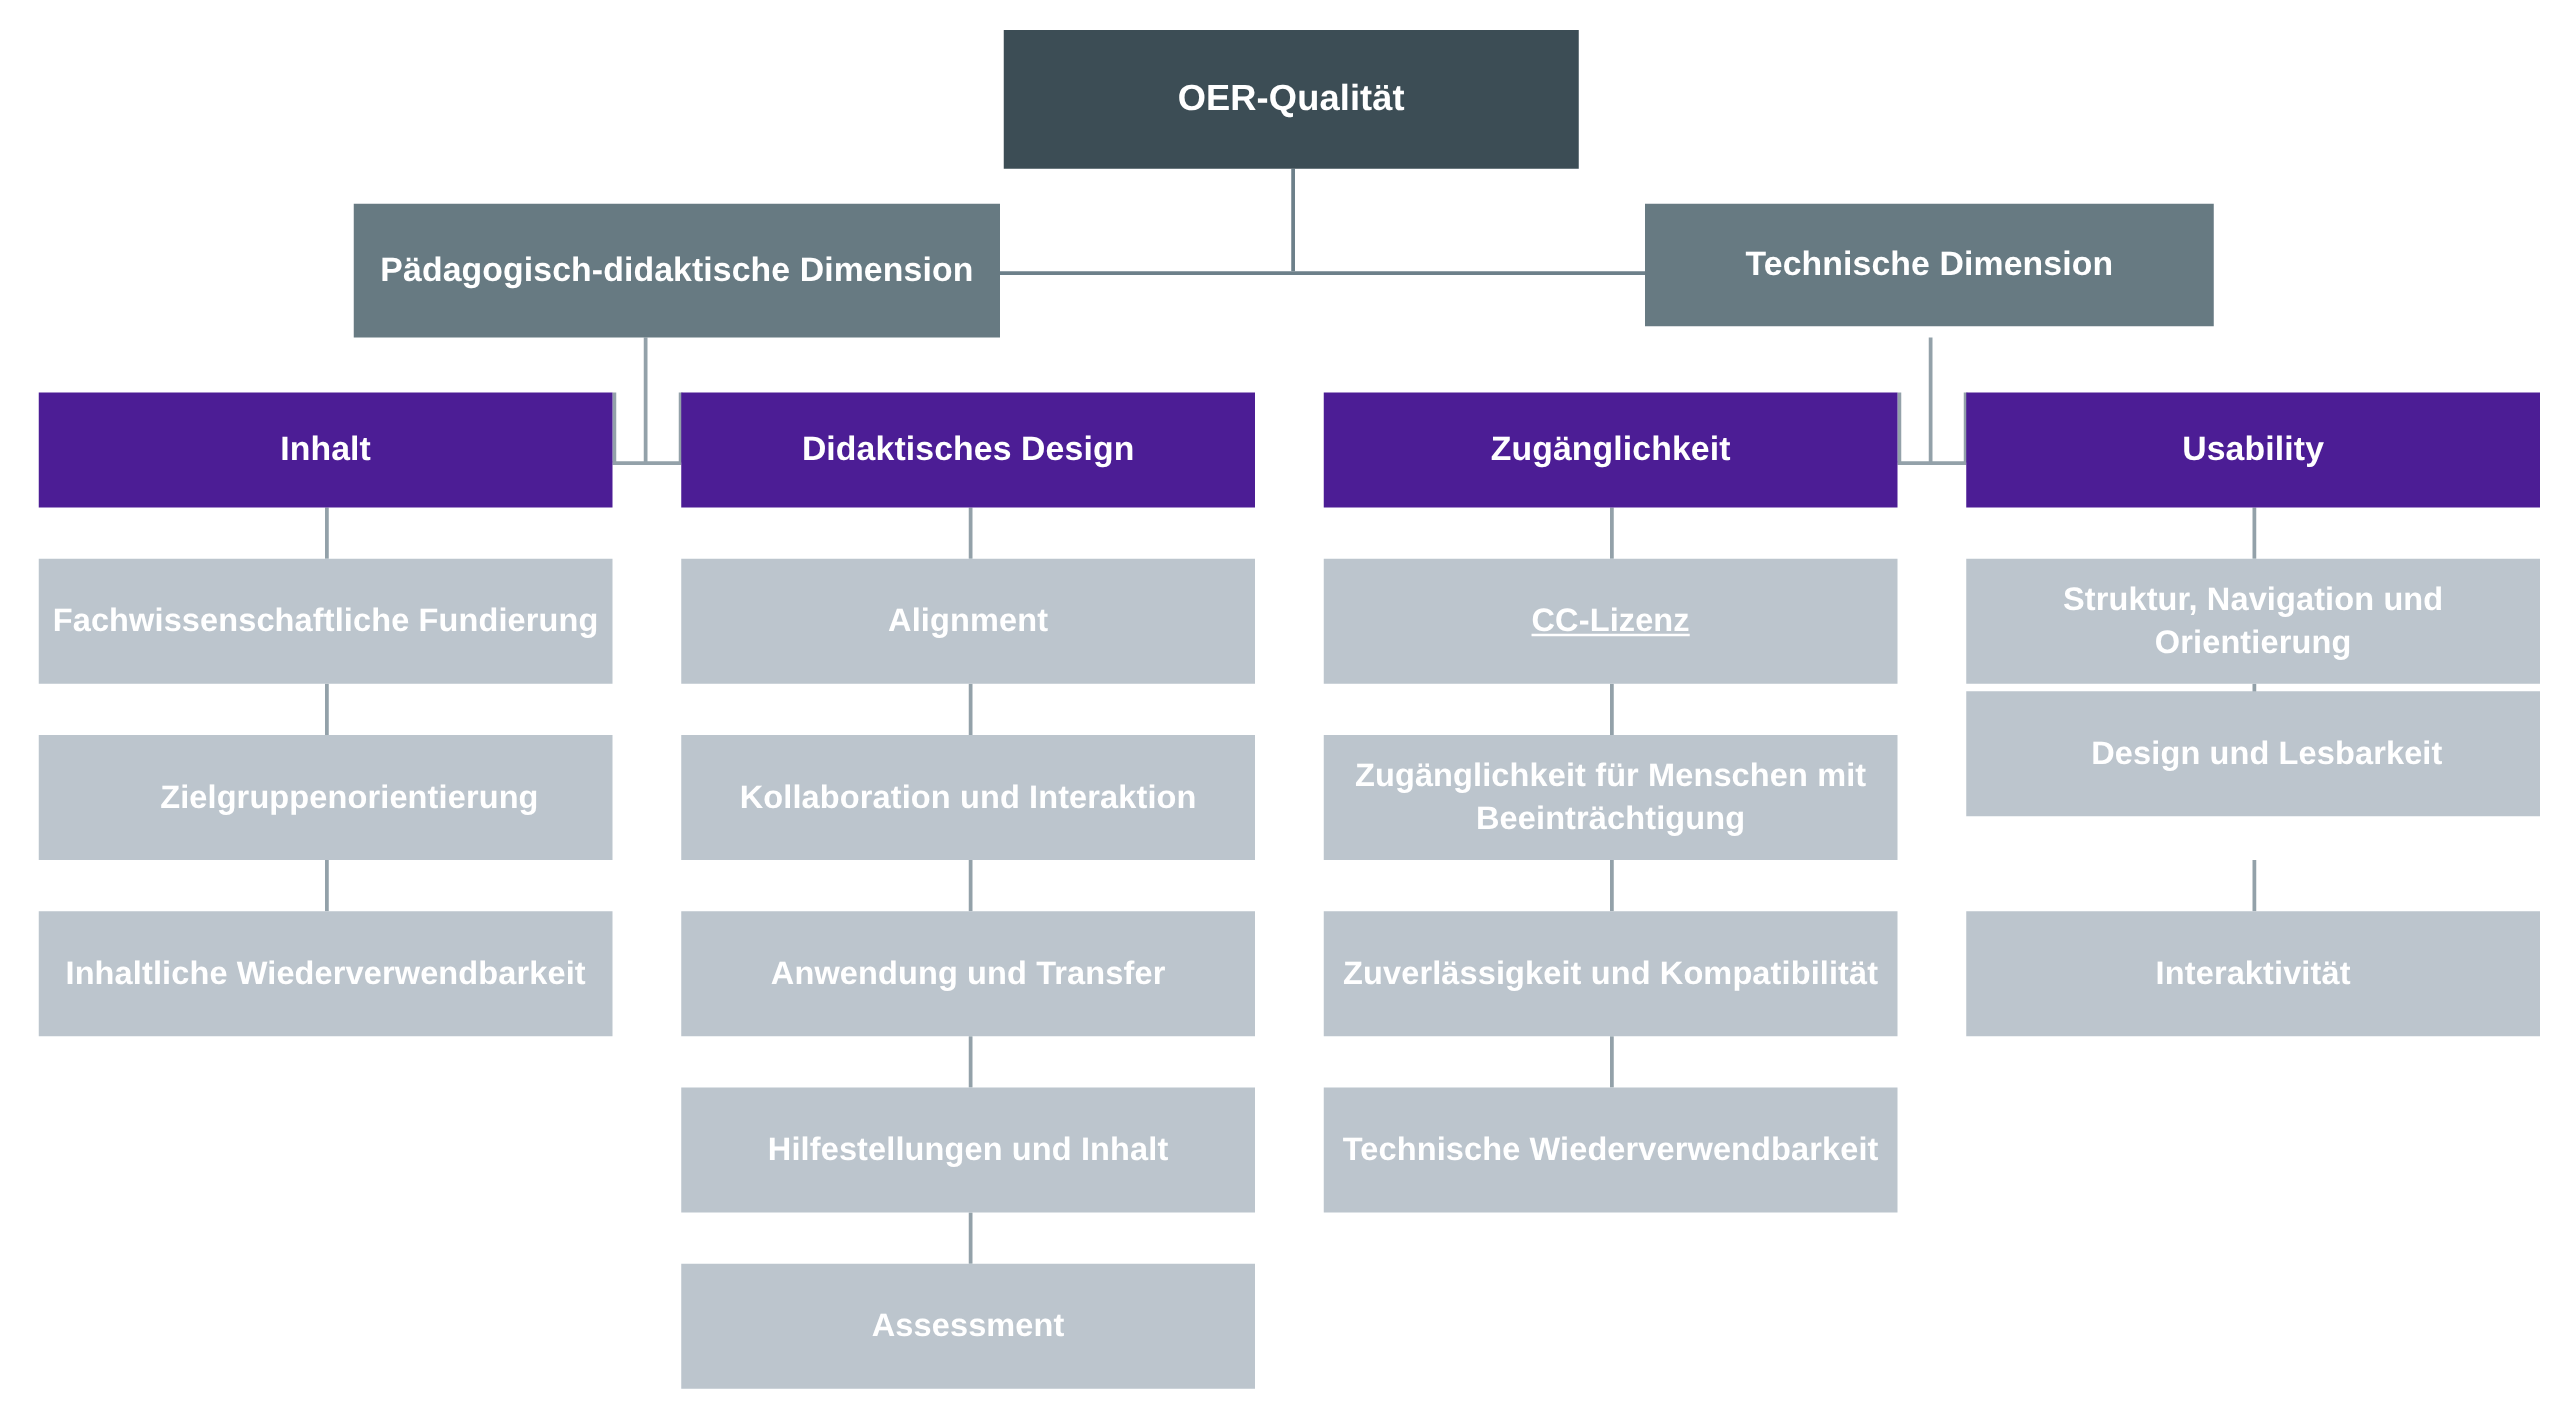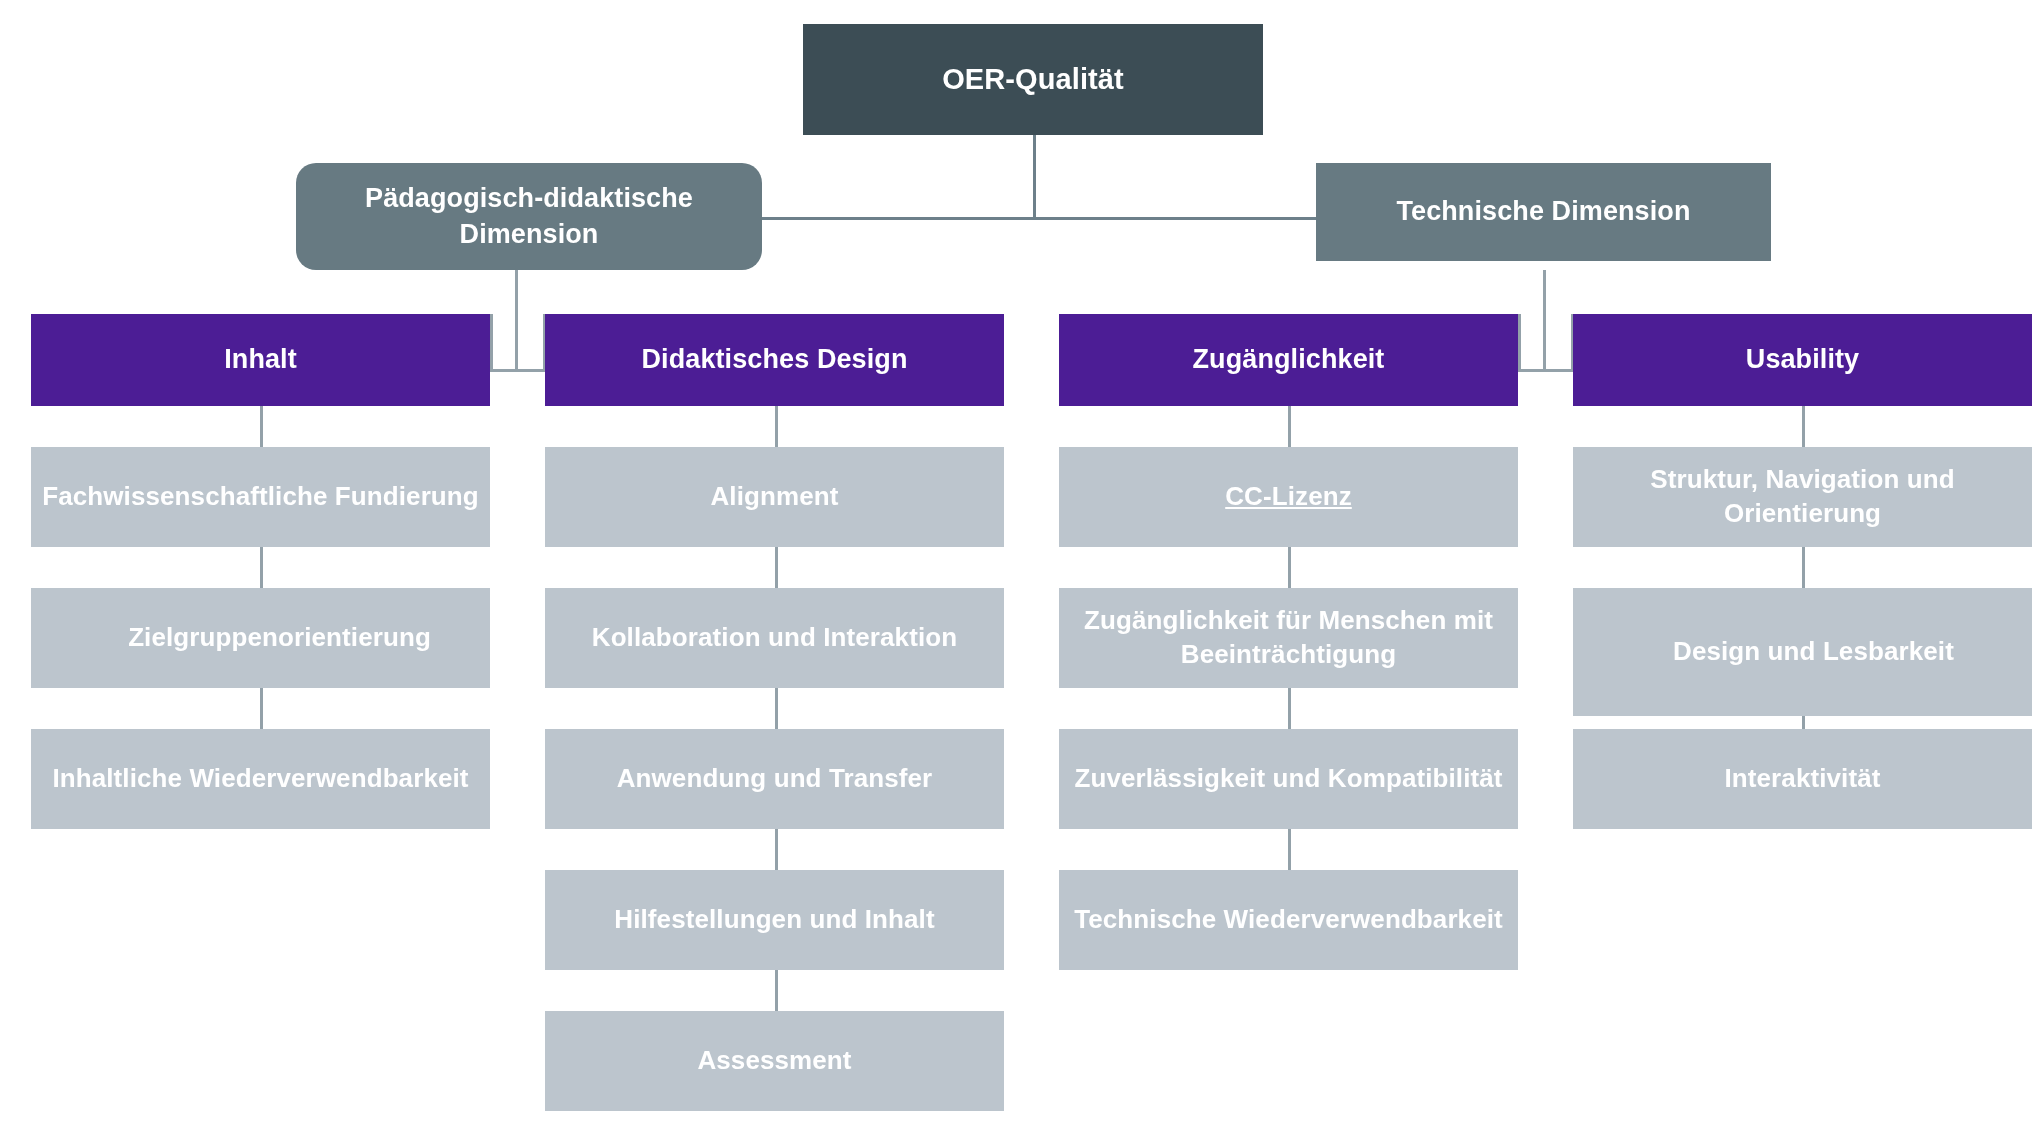--- a/index.html
+++ b/index.html
@@ -81,21 +81,21 @@
   <div class="connector v" style="left:1288px; top:547px; height:41px;"></div>
   <div class="connector v" style="left:1288px; top:688px; height:41px;"></div>
   <div class="connector v" style="left:1288px; top:829px; height:41px;"></div>
 
   <div class="connector v" style="left:1802px; top:406px; height:41px;"></div>
   <div class="connector v" style="left:1802px; top:547px; height:41px;"></div>
   <div class="connector v" style="left:1802px; top:688px; height:41px;"></div>
 
   <div class="node lvl1" style="left:803px; top:24px; width:460px; height:111px;">OER-Qualität</div>
 
-  <div class="node lvl2" style="left:296px; top:163px; width:466px; height:107px;border-radius:20px;">Pädagogisch-didaktische Dimension</div>
+  <div class="node lvl2" style="left:283px; top:163px; width:517px; height:107px;">Pädagogisch-didaktische Dimension</div>
 
   <div class="node lvl2" style="left:1316px; top:163px; width:455px; height:98px;">Technische Dimension</div>
 
   <div class="node lvl3" style="left:31px; top:314px; width:459px; height:92px;">Inhalt</div>
 
   <div class="node lvl3" style="left:545px; top:314px; width:459px; height:92px;">Didaktisches Design</div>
 
   <div class="node lvl3" style="left:1059px; top:314px; width:459px; height:92px;">Zugänglichkeit</div>
 
   <div class="node lvl3" style="left:1573px; top:314px; width:459px; height:92px;">Usability</div>
@@ -119,17 +119,17 @@
   <div class="node lvl4" style="left:1059px; top:447px; width:459px; height:100px;text-decoration:underline;">CC-Lizenz</div>
 
   <div class="node lvl4" style="left:1059px; top:588px; width:459px; height:100px;">Zugänglichkeit für Menschen mit Beeinträchtigung</div>
 
   <div class="node lvl4" style="left:1059px; top:729px; width:459px; height:100px;">Zuverlässigkeit und Kompatibilität</div>
 
   <div class="node lvl4" style="left:1059px; top:870px; width:459px; height:100px;">Technische Wiederverwendbarkeit</div>
 
   <div class="node lvl4" style="left:1573px; top:447px; width:459px; height:100px;">Struktur, Navigation und Orientierung</div>
 
-  <div class="node lvl4" style="left:1573px; top:588px; width:459px; height:128px;padding-left:32px;">Design und Lesbarkeit</div>
+  <div class="node lvl4" style="left:1573px; top:553px; width:459px; height:100px;padding-left:32px;">Design und Lesbarkeit</div>
 
   <div class="node lvl4" style="left:1573px; top:729px; width:459px; height:100px;">Interaktivität</div>
 
 </div>
 
 </body></html>

